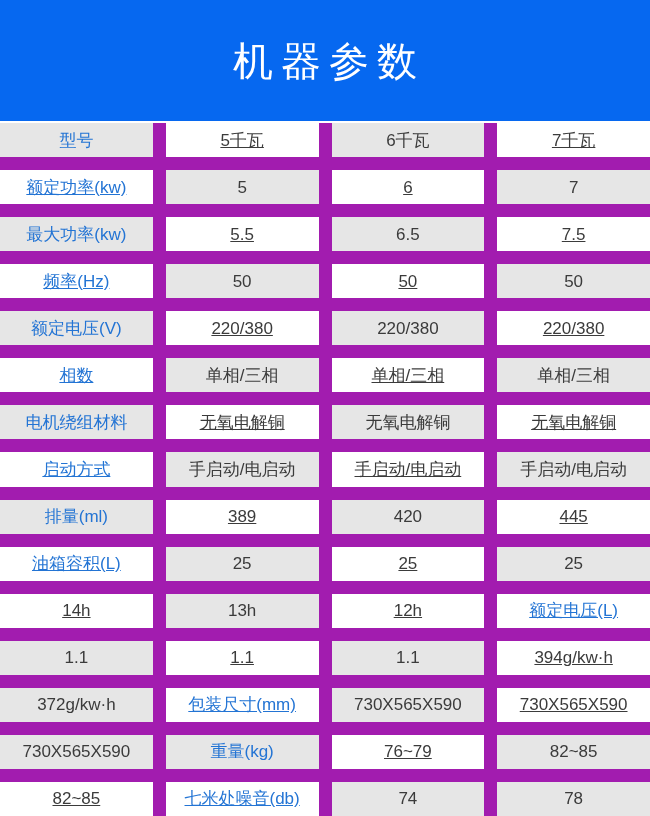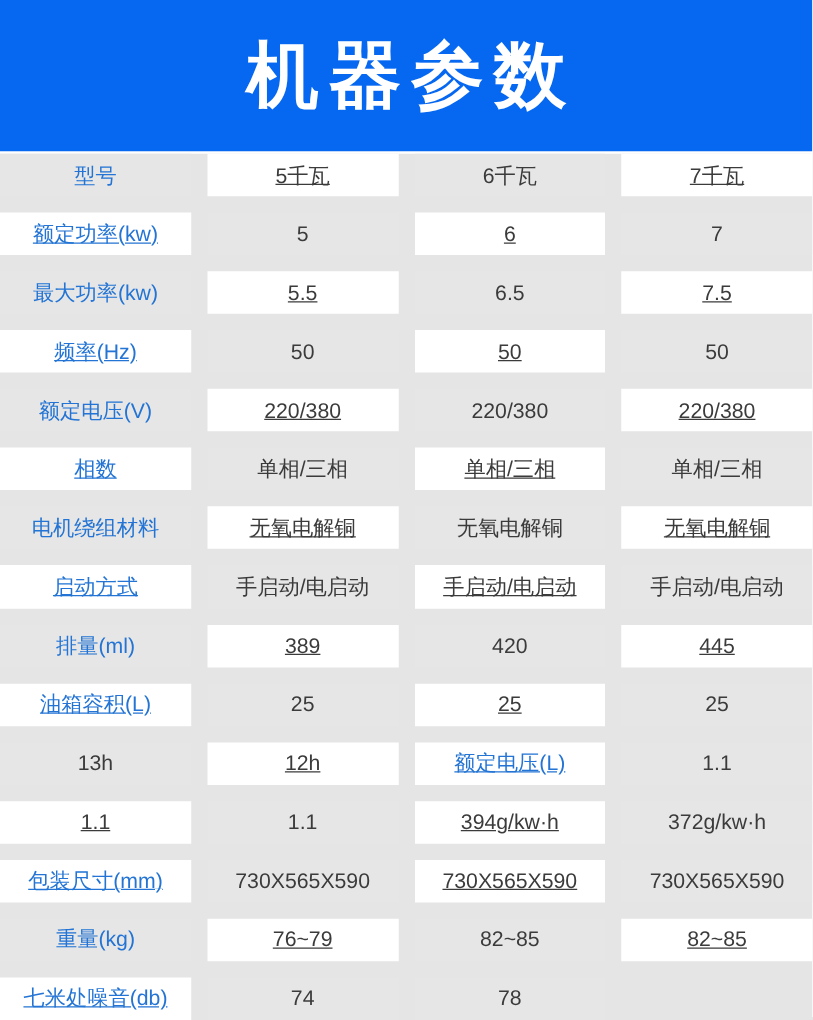--- a/index.html
+++ b/index.html
@@ -18,35 +18,35 @@
     width: 100%;
     height: 121px;
     background: var(--header-bg, #0668f0);
     display: flex;
     align-items: center;
     justify-content: center;
   }
   .header h1 {
     margin: 0;
     color: #ffffff;
-    font-size: 58px;
-    font-weight: 700;
+    font-size: 40px;
+    font-weight: 400;
     letter-spacing: 8px;
     text-indent: 8px; 
     line-height: 1;
   }
   .grid {
     margin-top: 2px;
     width: 650px;
     height: 693px;
     display: grid;
     grid-template-columns: repeat(4, 1fr);
     grid-auto-rows: 1fr;
     gap: 13px;
-    background: #e5e5e5;
+    background: #a21caf;
   }
   .cell {
     display: flex;
     align-items: center;
     justify-content: center;
     font-size: 17px;
     line-height: 1;
     white-space: nowrap;
   }
   .cell.shade { background: var(--cell-gray, #e6e6e6); }
@@ -95,20 +95,21 @@
       <div class="cell plain value">手启动/电启动</div>
       <div class="cell shade value">手启动/电启动</div>
       <div class="cell shade label">排量(ml)</div>
       <div class="cell plain value">389</div>
       <div class="cell shade value">420</div>
       <div class="cell plain value">445</div>
       <div class="cell plain label">油箱容积(L)</div>
       <div class="cell shade value">25</div>
       <div class="cell plain value">25</div>
       <div class="cell shade value">25</div>
+      <div class="cell plain value">14h</div>
       <div class="cell shade value">13h</div>
       <div class="cell plain value">12h</div>
       <div class="cell plain label">额定电压(L)</div>
       <div class="cell shade value">1.1</div>
       <div class="cell plain value">1.1</div>
       <div class="cell shade value">1.1</div>
       <div class="cell plain value">394g/kw·h</div>
       <div class="cell shade value">372g/kw·h</div>
       <div class="cell plain label">包装尺寸(mm)</div>
       <div class="cell shade value">730X565X590</div>

